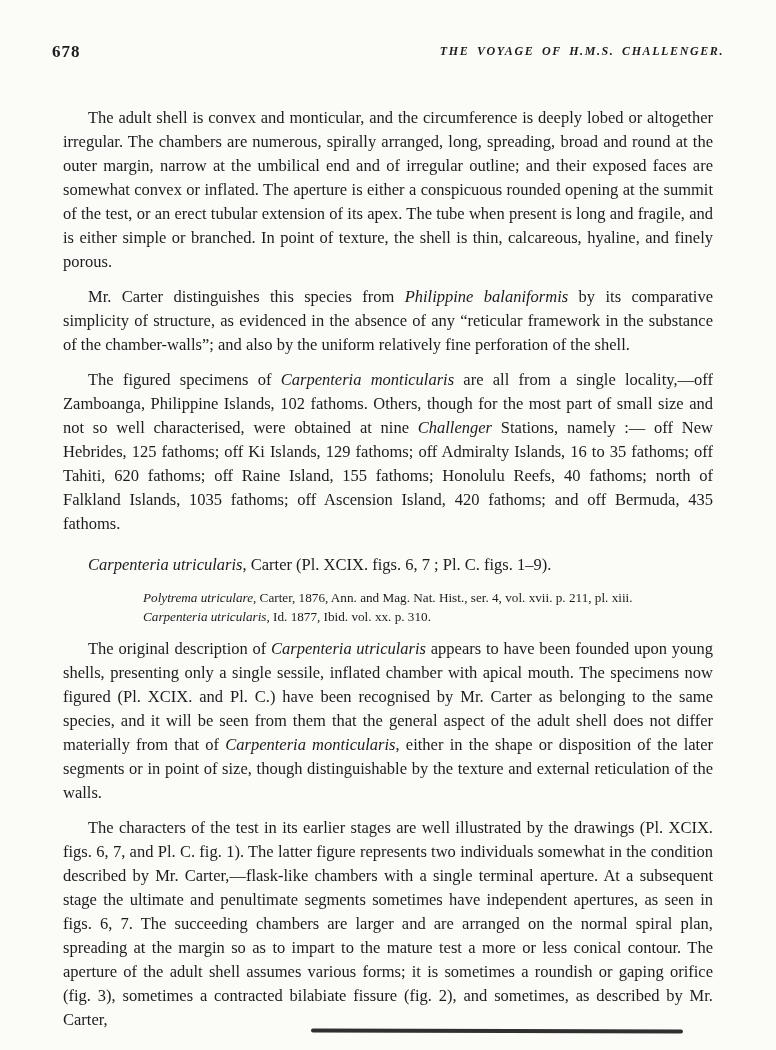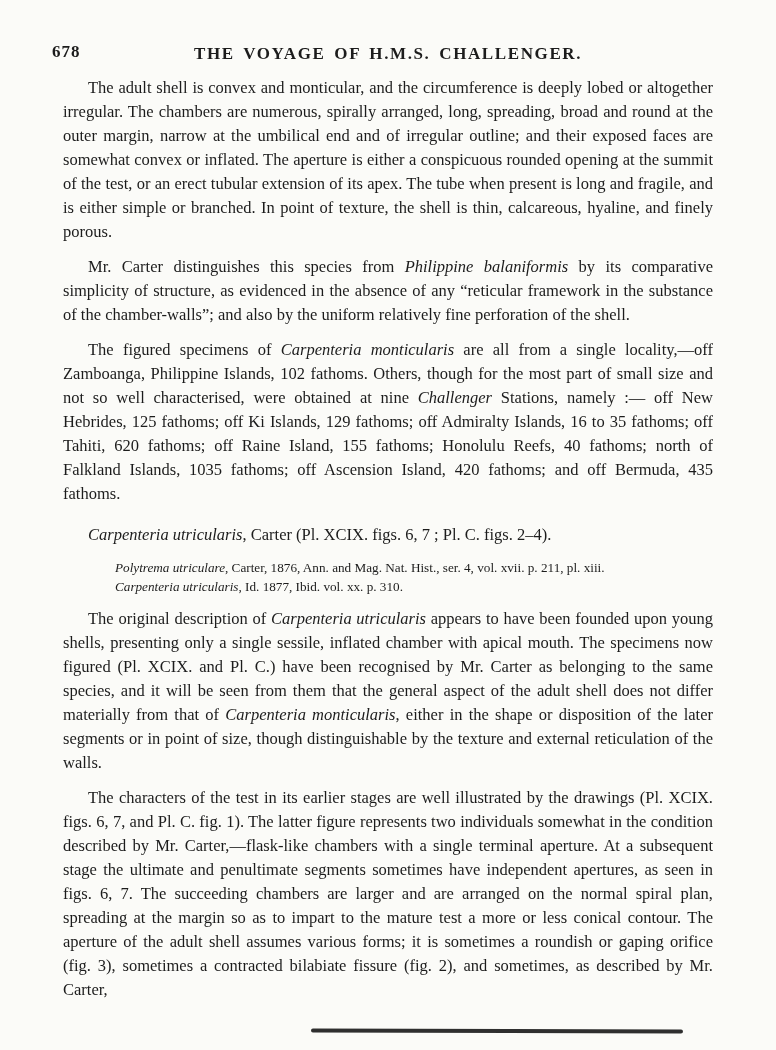--- a/index.html
+++ b/index.html
@@ -14,56 +14,57 @@
   }
   .page {
     position: relative;
     width: 776px;
     height: 1050px;
     padding: 42px 52px 0 52px;
   }
   .page-header {
     position: relative;
     height: 22px;
-    margin-bottom: 12px;
+    margin-bottom: 42px;
   }
   .page-number {
     position: absolute;
     left: 0;
     top: 0;
     font-size: 17px;
     font-weight: 700;
     letter-spacing: 1px;
   }
   .running-title {
-    text-align: center;
-    font-size: 17px;
+    text-align: right;
+    font-size: 12px;
     font-weight: 700;
     letter-spacing: 1.6px;
     word-spacing: 3px;
     padding-top: 2px;
+    font-style: italic;
   }
   .para {
     margin: 11px;
     font-size: 16.5px;
     line-height: 24px;
     text-align: justify;
     text-indent: 25px;
   }
   .species-heading {
     margin-top: 17px;
     text-align: left;
   }
   .it { font-style: italic; }
   .synonymy {
     margin: 3px 0 4px 0;
     font-size: 13.2px;
     line-height: 19px;
   }
-  .syn-line { margin-left: 63px; }
+  .syn-line { margin-left: 91px; }
   .syn-line.continuation { margin-left: 119px; }
   .scan-artifact {
     position: absolute;
     left: 311px;
     top: 1029px;
     width: 372px;
     height: 4px;
     background: #2f2f2f;
     border-radius: 2px;
     transform: rotate(0.15deg);
@@ -79,21 +80,21 @@
     <div class="running-title">THE VOYAGE OF H.M.S. CHALLENGER.</div>
   </div>
 
   <div class="page-body">
     <p class="para"><span>The adult shell is convex and monticular, and the circumference is deeply lobed or altogether irregular. The chambers are numerous, spirally arranged, long, spreading, broad and round at the outer margin, narrow at the umbilical end and of irregular outline; and their exposed faces are somewhat convex or inflated. The aperture is either a conspicuous rounded opening at the summit of the test, or an erect tubular extension of its apex. The tube when present is long and fragile, and is either simple or branched. In point of texture, the shell is thin, calcareous, hyaline, and finely porous.</span></p>
 
     <p class="para"><span>Mr. Carter distinguishes this species from </span><span class="it">Philippine balaniformis</span><span> by its comparative simplicity of structure, as evidenced in the absence of any “reticular framework in the substance of the chamber-walls”; and also by the uniform relatively fine perforation of the shell.</span></p>
 
     <p class="para"><span>The figured specimens of </span><span class="it">Carpenteria monticularis</span><span> are all from a single locality,—off Zamboanga, Philippine Islands, 102 fathoms. Others, though for the most part of small size and not so well characterised, were obtained at nine </span><span class="it">Challenger</span><span> Stations, namely :— off New Hebrides, 125 fathoms; off Ki Islands, 129 fathoms; off Admiralty Islands, 16 to 35 fathoms; off Tahiti, 620 fathoms; off Raine Island, 155 fathoms; Honolulu Reefs, 40 fathoms; north of Falkland Islands, 1035 fathoms; off Ascension Island, 420 fathoms; and off Bermuda, 435 fathoms.</span></p>
 
-    <p class="para species-heading"><span class="it">Carpenteria utricularis</span><span>, Carter (Pl. XCIX. figs. 6, 7 ; Pl. C. figs. 2–4).</span></p>
+    <p class="para species-heading"><span class="it">Carpenteria utricularis</span><span>, Carter (Pl. XCIX. figs. 6, 7 ; Pl. C. figs. 1–9).</span></p>
 
     <div class="synonymy">
       <div class="syn-line"><span class="it">Polytrema utriculare</span><span>, Carter, 1876, Ann. and Mag. Nat. Hist., ser. 4, vol. xvii. p. 211, pl. xiii.</span></div>
       <div class="syn-line"><span class="it">Carpenteria utricularis</span><span>, Id.    1877,     Ibid.         vol. xx. p. 310.</span></div>
     </div>
 
     <p class="para"><span>The original description of </span><span class="it">Carpenteria utricularis</span><span> appears to have been founded upon young shells, presenting only a single sessile, inflated chamber with apical mouth. The specimens now figured (Pl. XCIX. and Pl. C.) have been recognised by Mr. Carter as belonging to the same species, and it will be seen from them that the general aspect of the adult shell does not differ materially from that of </span><span class="it">Carpenteria monticularis</span><span>, either in the shape or disposition of the later segments or in point of size, though distinguishable by the texture and external reticulation of the walls.</span></p>
 
     <p class="para"><span>The characters of the test in its earlier stages are well illustrated by the drawings (Pl. XCIX. figs. 6, 7, and Pl. C. fig. 1). The latter figure represents two individuals somewhat in the condition described by Mr. Carter,—flask-like chambers with a single terminal aperture. At a subsequent stage the ultimate and penultimate segments sometimes have independent apertures, as seen in figs. 6, 7. The succeeding chambers are larger and are arranged on the normal spiral plan, spreading at the margin so as to impart to the mature test a more or less conical contour. The aperture of the adult shell assumes various forms; it is sometimes a roundish or gaping orifice (fig. 3), sometimes a contracted bilabiate fissure (fig. 2), and sometimes, as described by Mr. Carter,</span></p>
   </div>

